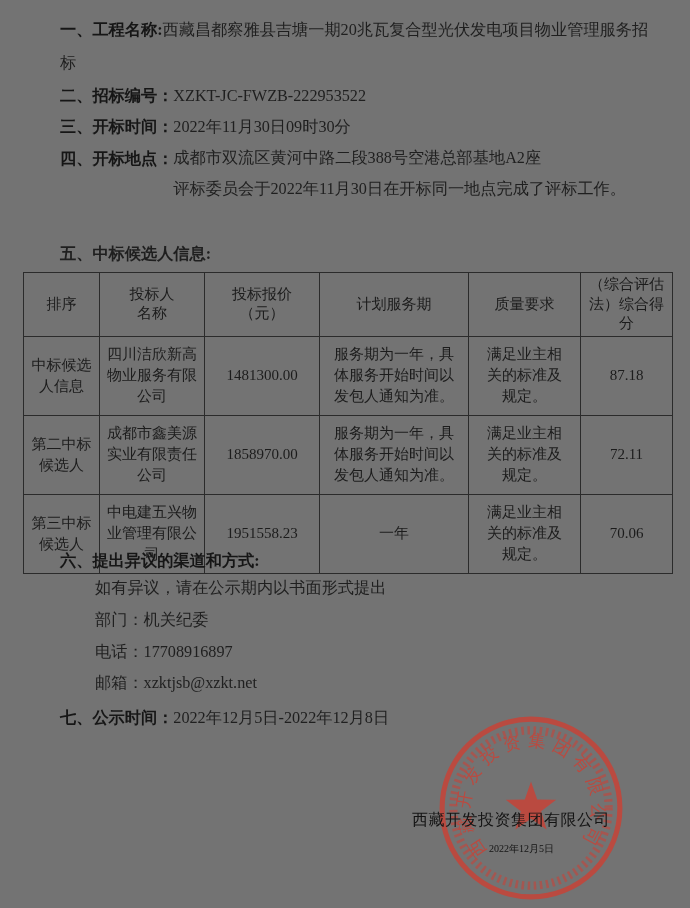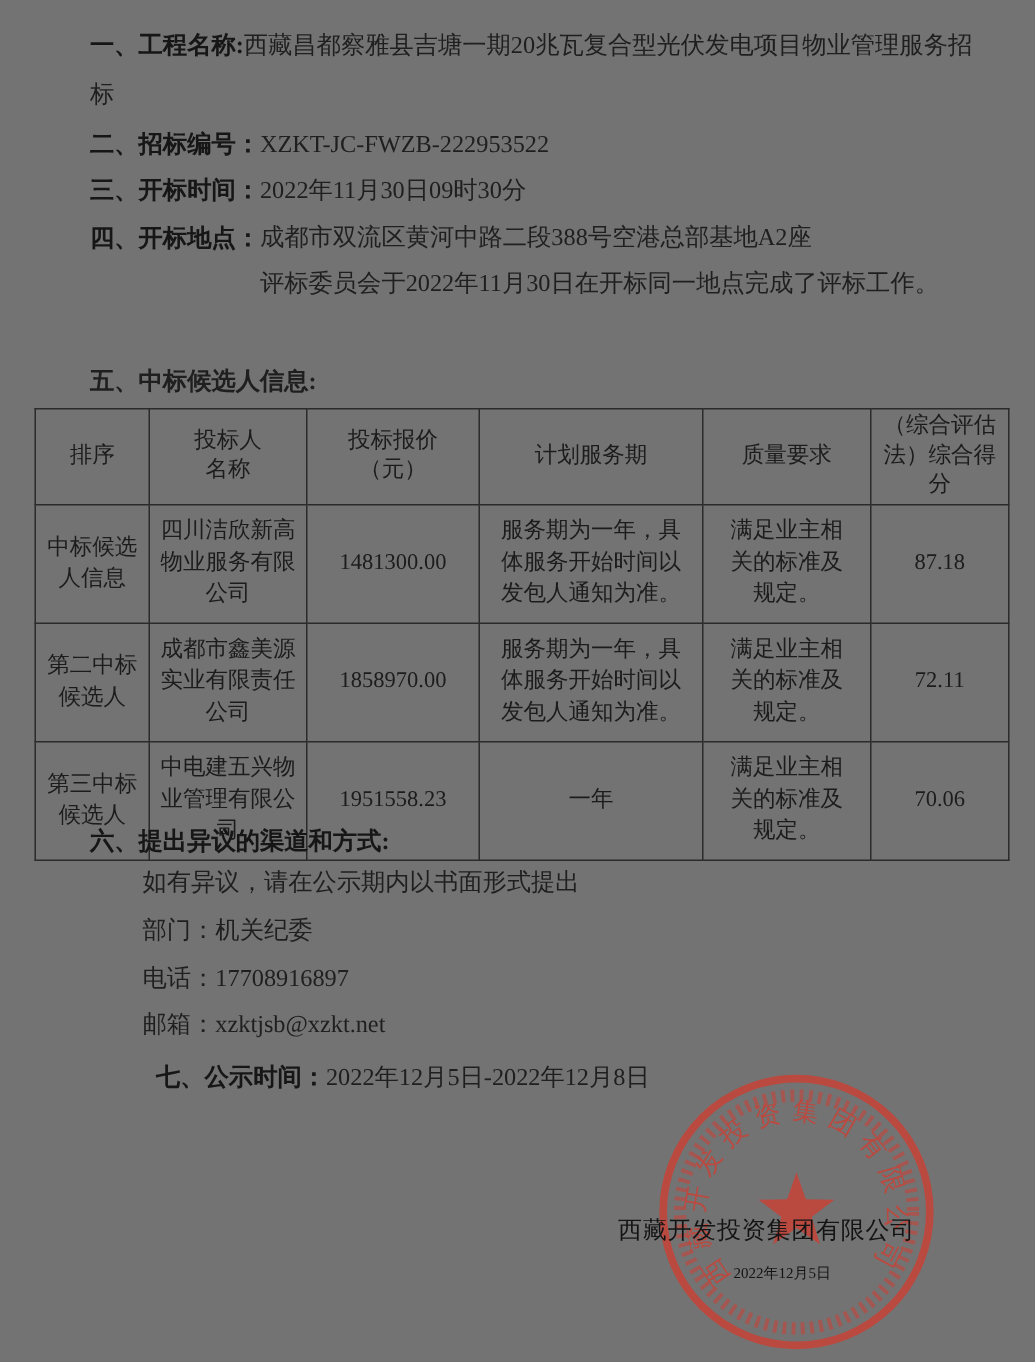--- a/index.html
+++ b/index.html
@@ -19,21 +19,21 @@
   .sec3{top:111px;}
   .sec4{top:143px;display:flex;align-items:flex-start;}
   .sec4 .vals{line-height:31px;}
   .sec5{top:238px;font-weight:bold;}
   .sec6{top:545px;}
   .subline{position:absolute;left:95px;font-size:16.2px;line-height:22px;white-space:nowrap;}
   .sub1{top:577px;}
   .sub2{top:609px;}
   .sub3{top:641px;}
   .sub4{top:672px;}
-  .sec7{top:702px;margin-left:44px;}
+  .sec7{top:702px;}
 
   table.bid{
     position:absolute;left:23px;top:272px;
     border-collapse:collapse;table-layout:fixed;
     width:649px;
     font-size:15px;color:#1c1c1c;
   }
   table.bid th,table.bid td{
     border:1.6px solid #2b2b2b;
     text-align:center;vertical-align:middle;

